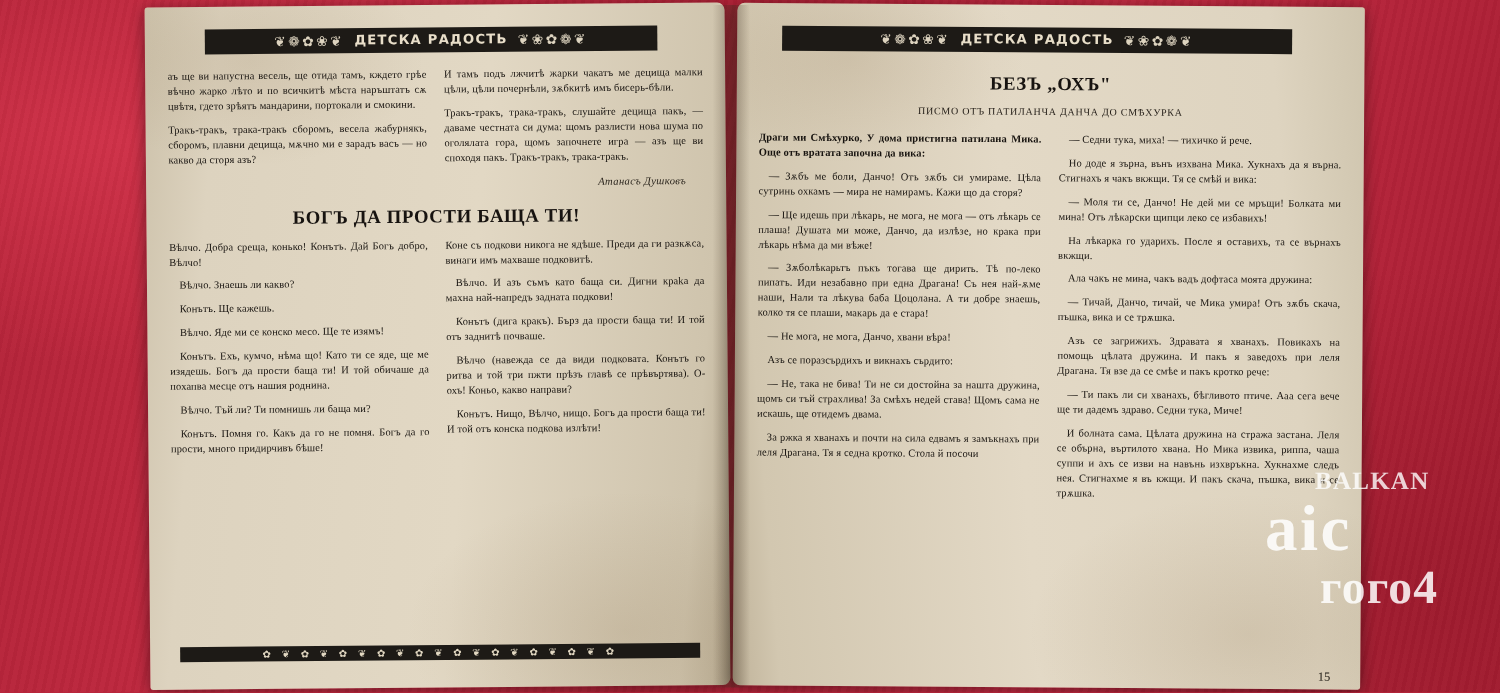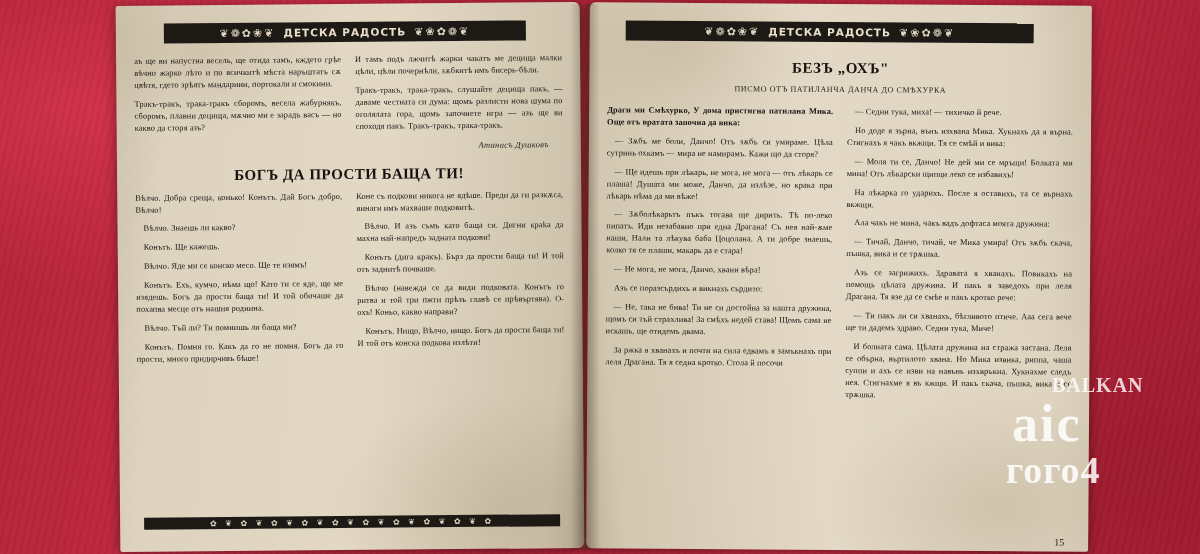--- a/index.html
+++ b/index.html
@@ -100,21 +100,21 @@
     font-family:"DejaVu Sans", sans-serif;font-size:8px;letter-spacing:3px;
     display:flex;align-items:center;justify-content:center;overflow:hidden;
   }
   .folio{
     position:absolute;bottom:4px;font-size:10px;color:#1a1610;font-weight:normal;
   }
   .folio-right{right:24px;}
   .folio-left{left:24px;opacity:.35;}
   .wm1{font-size:20px;letter-spacing:1px;font-weight:bold;position:absolute;left:1008px;top:374px;color:rgba(255,255,255,.8);margin-left:44px;}
   .wm2{position:absolute;left:1012px;top:394px;font-size:52px;font-weight:bold;color:rgba(255,255,255,.85);letter-spacing:2px;}
-  .wm3{position:absolute;left:1006px;top:448px;font-size:38px;font-weight:bold;color:rgba(255,255,255,.85);letter-spacing:1px;}
+  .wm3{position:absolute;left:1056px;top:448px;font-size:38px;font-weight:bold;color:rgba(255,255,255,.85);letter-spacing:1px;}
 </style>
 </head>
 <body>
 
 <div class="backdrop"></div>
 
 <div class="book">
 
   <div class="page page-left">
     <div class="paper-tex"></div>

